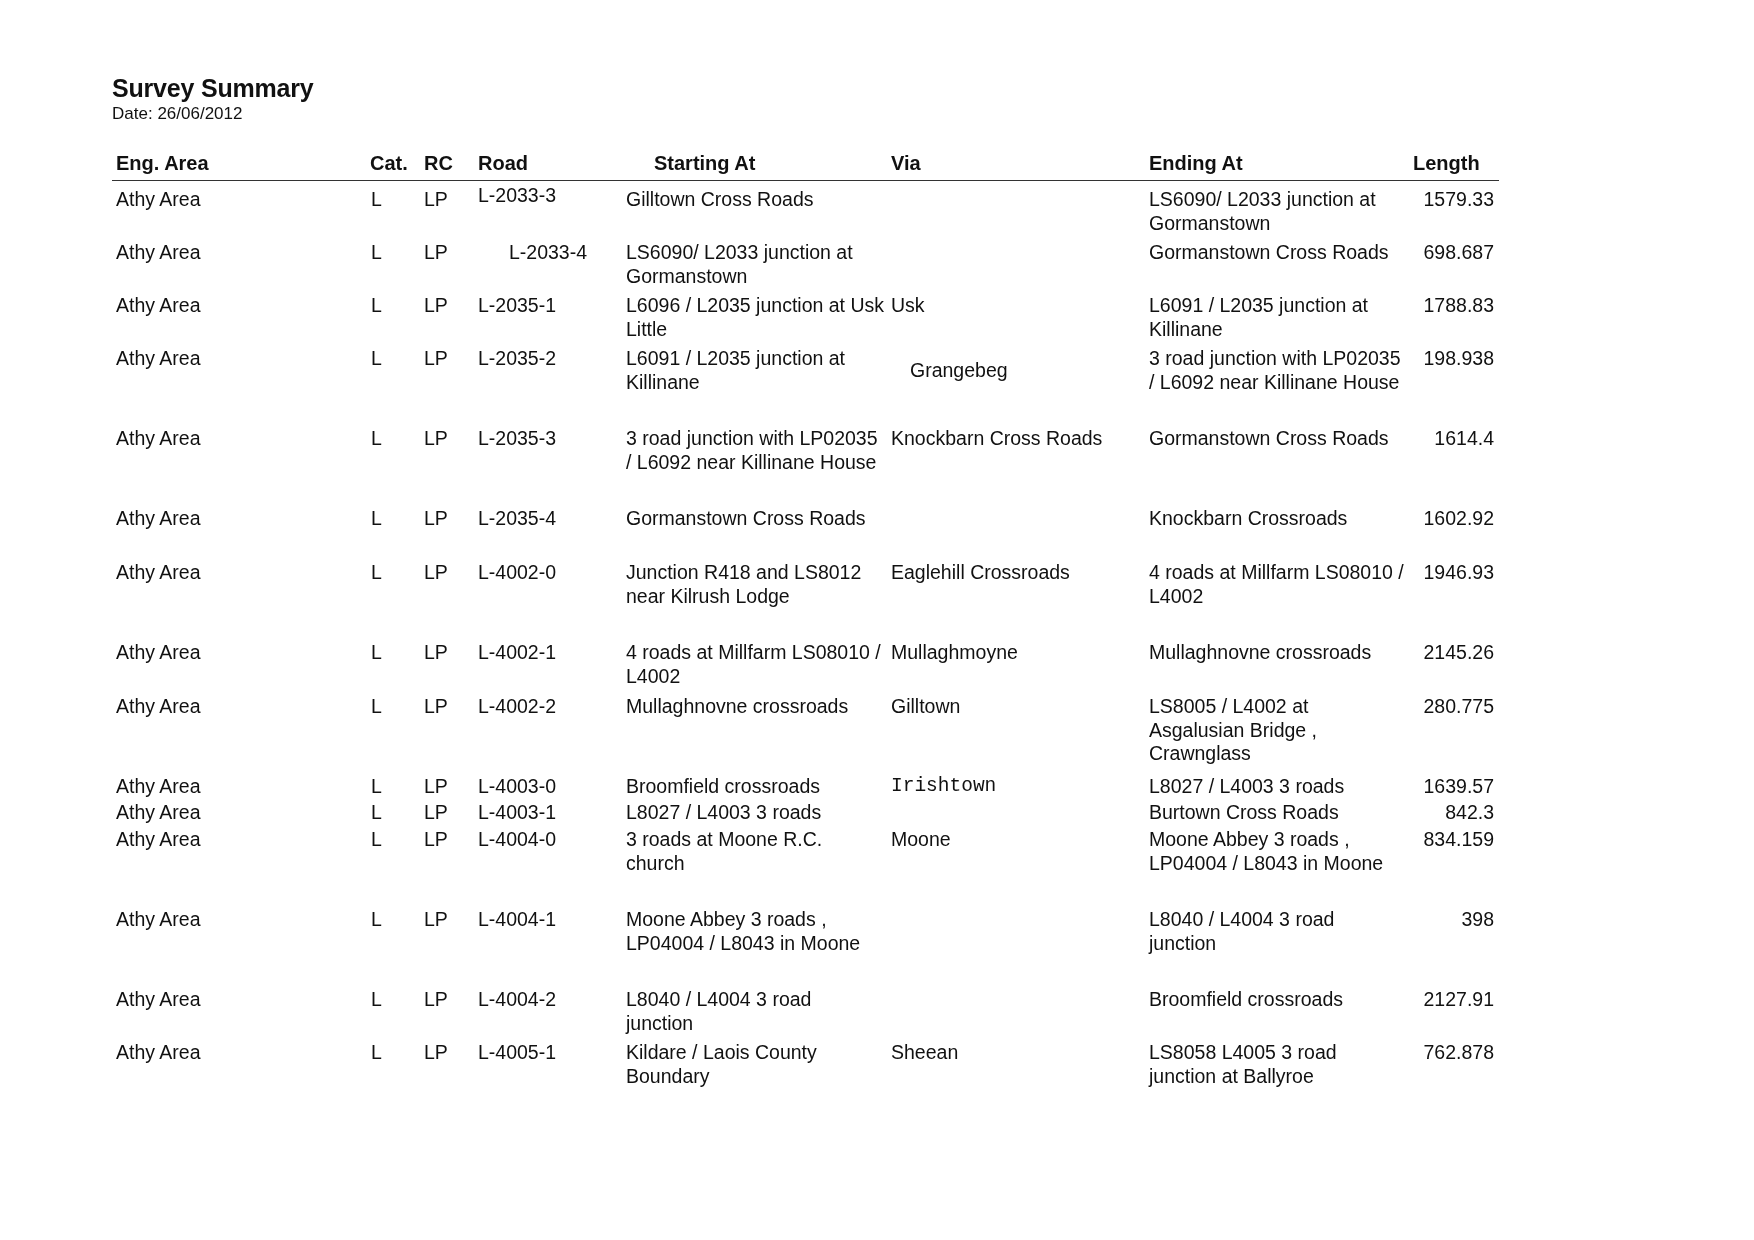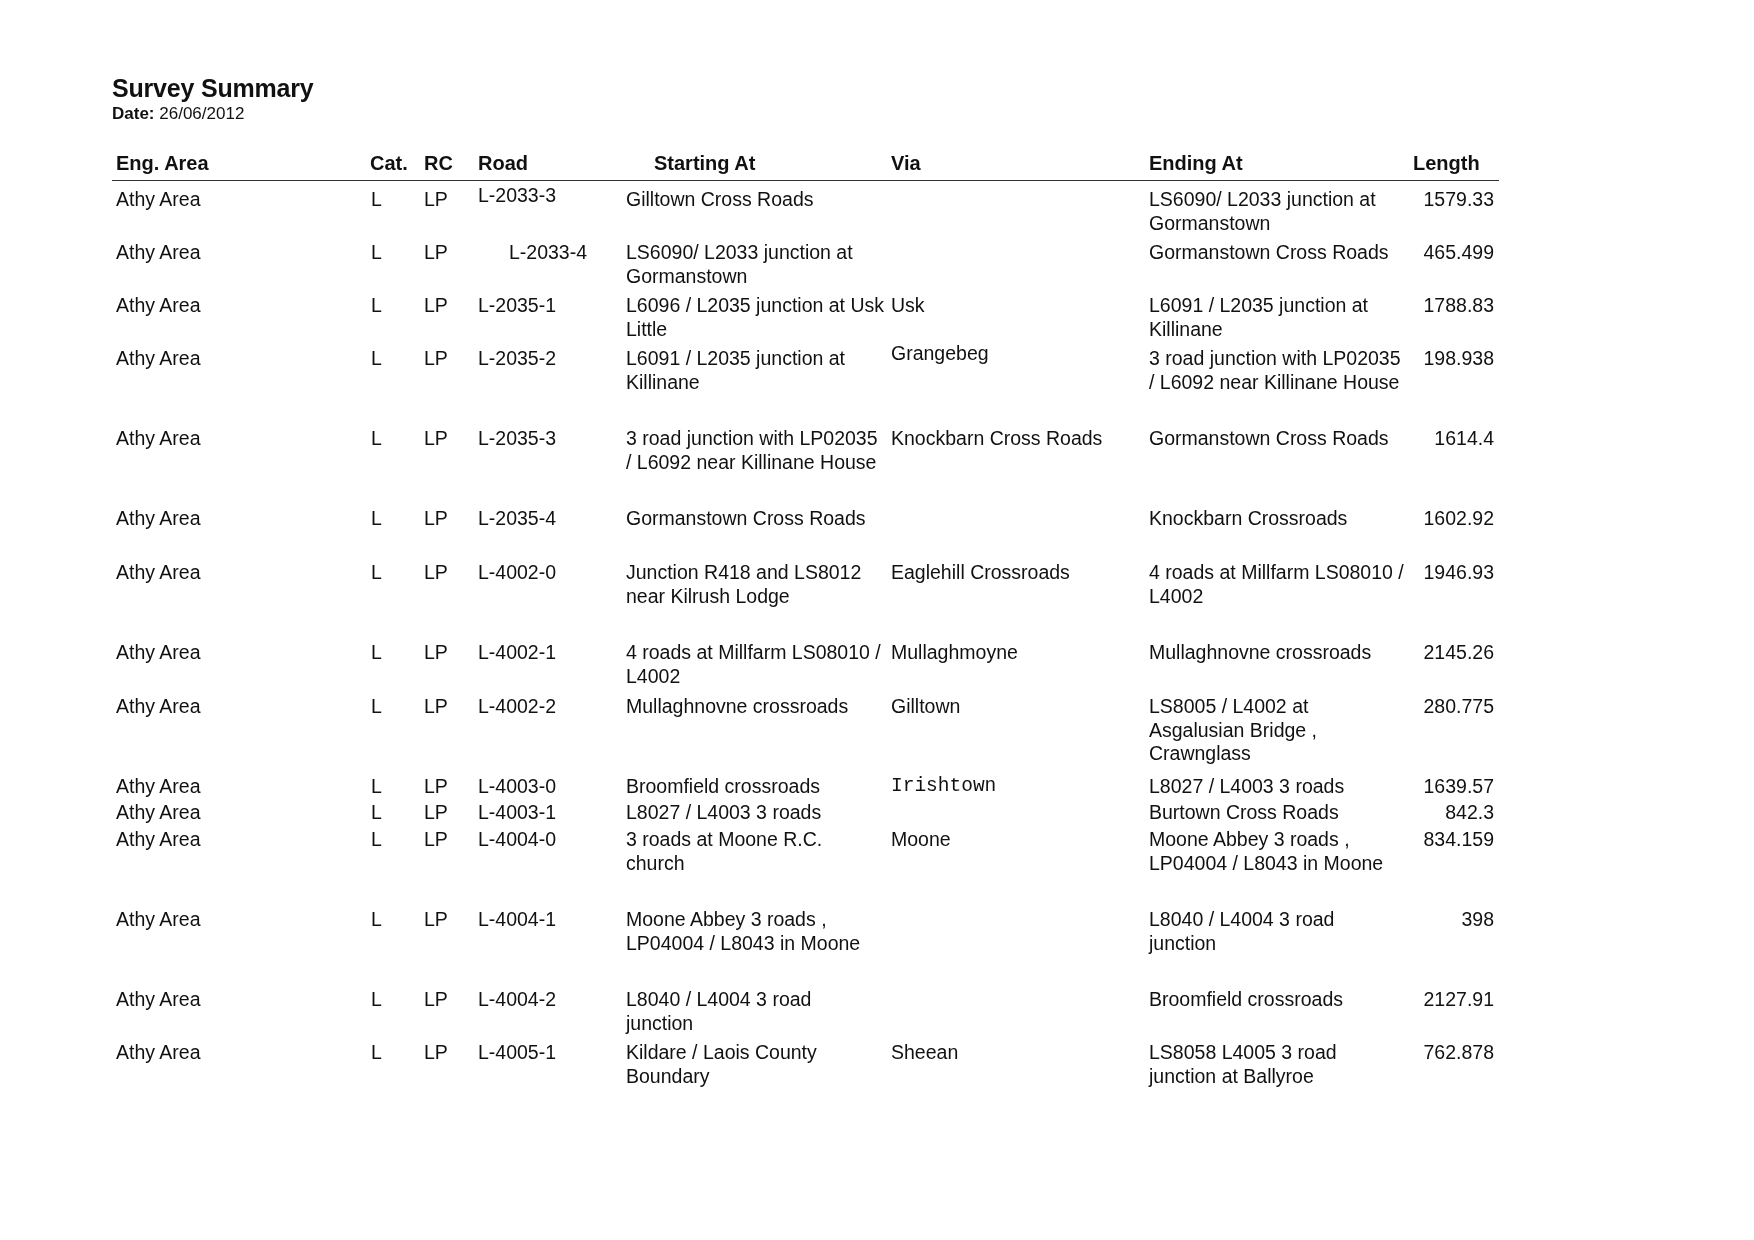--- a/index.html
+++ b/index.html
@@ -1,20 +1,20 @@
 <!DOCTYPE html>
 <html><head>
 <meta charset="utf-8">
 <style>
   html, body { margin:0; padding:0; background:#ffffff; }
   body { width:1754px; height:1240px; position:relative; overflow:hidden;
          font-family:"Liberation Sans", sans-serif; color:#111; }
   .title { position:absolute; left:112px; top:74px; font-size:25px; font-weight:bold; letter-spacing:-0.2px; }
   .date { position:absolute; left:112px; top:104px; font-size:17px; }
-  .date b { font-weight:bold; }
+  .date b { font-weight:normal; }
   .hdr { position:absolute; top:152px; font-size:20px; font-weight:bold; }
   .rule { position:absolute; left:112px; width:1387px; top:180px; height:0; border-top:1.5px solid #333; }
   .cell { position:absolute; font-size:19.5px; line-height:23.5px; }
   .c-area { left:116px; width:200px; }
   .c-cat { left:371px; width:40px; }
   .c-rc { left:424px; width:40px; }
   .c-road { left:478px; width:140px; }
   .c-start { left:626px; width:258px; }
   .c-via { left:891px; width:250px; }
   .c-end { left:1149px; width:258px; }
@@ -53,39 +53,39 @@
       <div class="cell c-len" style="top: 188px;">1579.33</div>
     </div>
     <div>
       <div class="cell c-area" style="top: 241px;">Athy Area</div>
       <div class="cell c-cat" style="top: 241px;">L</div>
       <div class="cell c-rc" style="top: 241px;">LP</div>
       <div class="cell c-road" style="top: 241px; text-align: center;">L-2033-4</div>
       <div class="cell c-start" style="top: 241px;">LS6090/ L2033 junction at Gormanstown</div>
       <div class="cell c-via" style="top: 241px;"></div>
       <div class="cell c-end" style="top: 241px;">Gormanstown Cross Roads</div>
-      <div class="cell c-len" style="top: 241px;">465.499</div>
+      <div class="cell c-len" style="top: 241px;">698.687</div>
     </div>
     <div>
       <div class="cell c-area" style="top: 294px;">Athy Area</div>
       <div class="cell c-cat" style="top: 294px;">L</div>
       <div class="cell c-rc" style="top: 294px;">LP</div>
       <div class="cell c-road" style="top: 294px;">L-2035-1</div>
       <div class="cell c-start" style="top: 294px;">L6096 / L2035 junction at Usk Little</div>
       <div class="cell c-via" style="top: 294px;">Usk</div>
       <div class="cell c-end" style="top: 294px;">L6091 / L2035 junction at Killinane</div>
       <div class="cell c-len" style="top: 294px;">1788.83</div>
     </div>
     <div>
       <div class="cell c-area" style="top: 347px;">Athy Area</div>
       <div class="cell c-cat" style="top: 347px;">L</div>
       <div class="cell c-rc" style="top: 347px;">LP</div>
       <div class="cell c-road" style="top: 347px;">L-2035-2</div>
       <div class="cell c-start" style="top: 347px;">L6091 / L2035 junction at Killinane</div>
-      <div class="cell c-via" style="top: 342px;">Grangebeg</div>
+      <div class="cell c-via" style="top: 359px; margin-left: 19px;">Grangebeg</div>
       <div class="cell c-end" style="top: 347px;">3 road junction with LP02035 / L6092 near Killinane House</div>
       <div class="cell c-len" style="top: 347px;">198.938</div>
     </div>
     <div>
       <div class="cell c-area" style="top: 427px;">Athy Area</div>
       <div class="cell c-cat" style="top: 427px;">L</div>
       <div class="cell c-rc" style="top: 427px;">LP</div>
       <div class="cell c-road" style="top: 427px;">L-2035-3</div>
       <div class="cell c-start" style="top: 427px;">3 road junction with LP02035 / L6092 near Killinane House</div>
       <div class="cell c-via" style="top: 427px;">Knockbarn Cross Roads</div>

